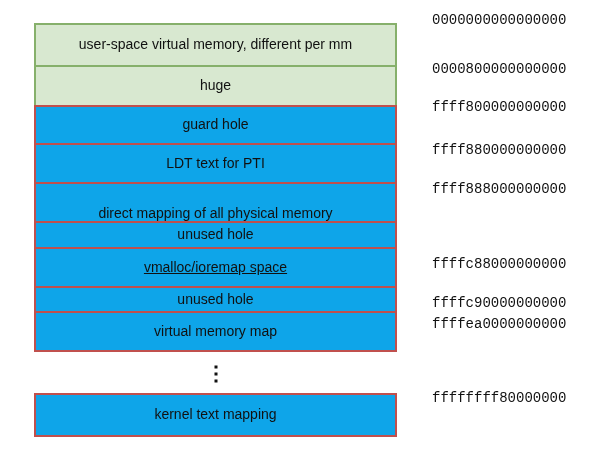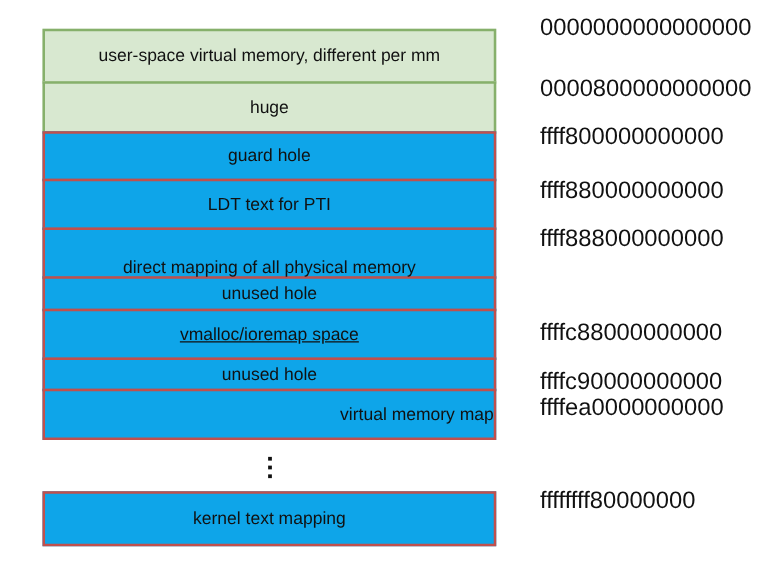--- a/index.html
+++ b/index.html
@@ -50,21 +50,21 @@
 
   
   .h-user   { height: 44px; }
   .h-huge   { height: 42px; justify-content: center; }
   .h-guard  { height: 40px; }
   .h-ldt    { height: 41px; }
   .h-direct { height: 41px; align-items: flex-end; }
   .h-hole1  { height: 28px; }
   .h-vmal   { height: 41px; text-decoration: underline; }
   .h-hole2  { height: 27px; }
-  .h-vmem   { height: 41px; justify-content: flex-end; }
+  .h-vmem   { height: 41px; }
   .h-ktext  { height: 44px; text-align: right; }
 
   
   .gap {
     position: relative;
     height: 43px;
   }
   .vdots {
     position: absolute;
     left: 50%;
@@ -87,24 +87,25 @@
   .addr-column {
     position: absolute;
     left: 432px;
     top: 0;
     width: 182px;
     height: 463px;
   }
   .addr {
     position: absolute;
     left: 0;
-    font-size: 19px;
+    font-size: 14px;
     color: #111111;
     white-space: nowrap;
     letter-spacing: 0px;
+    font-family: Liberation Mono, monospace;
   }
 </style>
 </head>
 <body>
 
 <div id="diagram">
 
   <div class="map-column">
 
     <div class="region user h-user">

